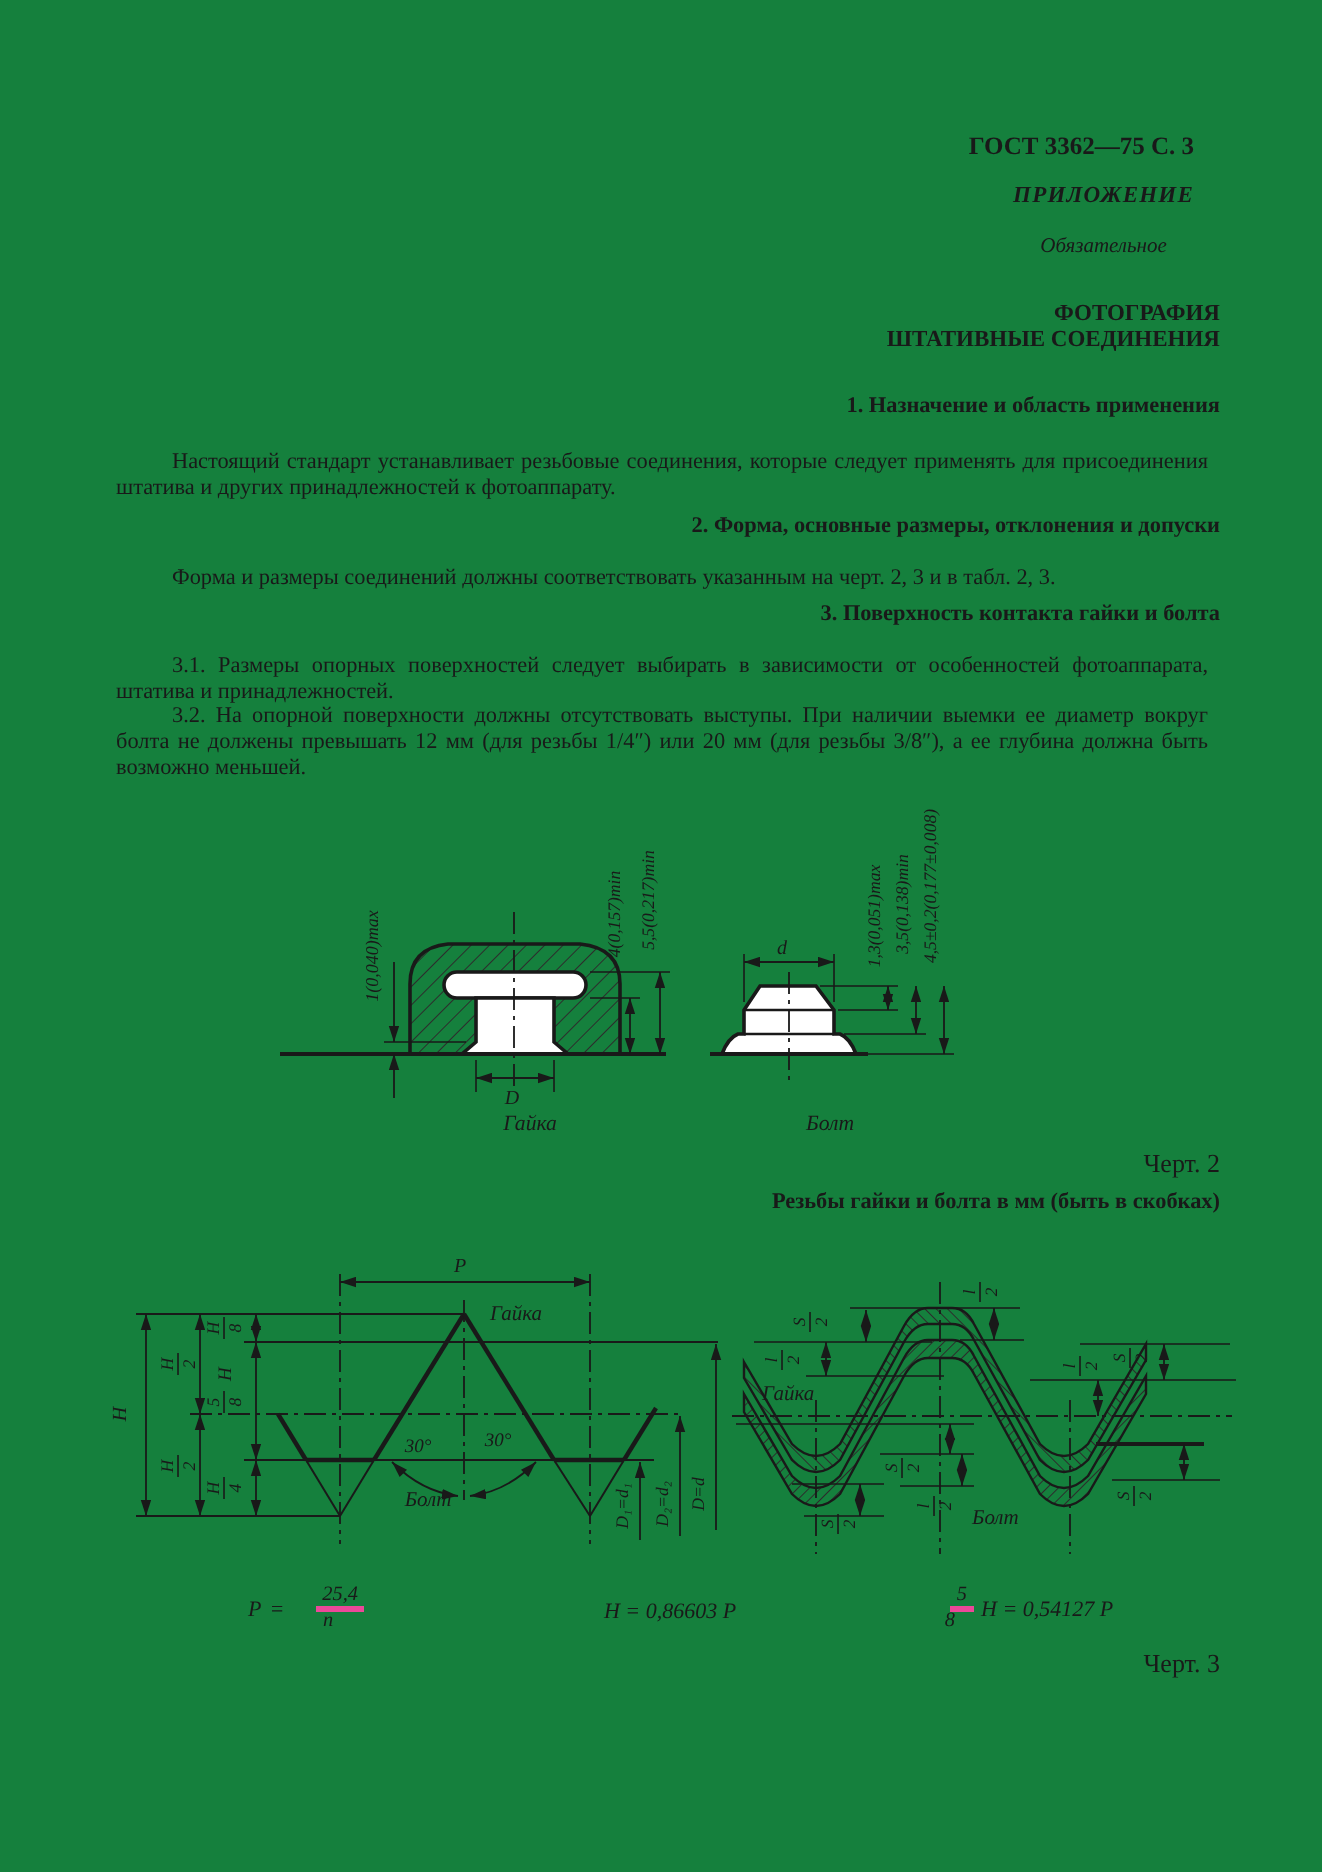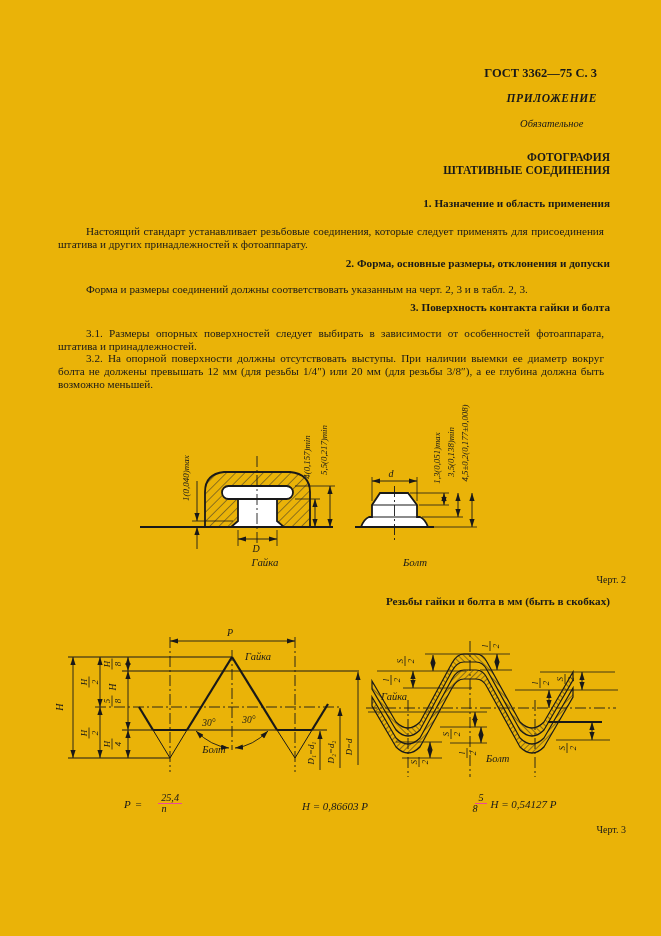--- a/index.html
+++ b/index.html
@@ -1,32 +1,32 @@
 <!DOCTYPE html>
 <html><head>
 <meta charset="utf-8">
 <style>
   html,body{margin:0;padding:0;background:#e8e8e8;}
-  .page{position:relative;width:661px;height:936px;background:#eab308;overflow:hidden;
+  .page{position:relative;width:661px;height:936px;background:#15803d;overflow:hidden;
         font-family:"Liberation Serif",serif;color:#191919;}
   .abs{position:absolute;}
   .hdr{top:66px;right:64px;font-weight:bold;font-size:12.5px;}
   .annex{top:92px;right:64px;text-align:center;font-style:italic;}
   .annex .a1{font-size:11.5px;font-weight:600;letter-spacing:.6px;}
   .annex .a2{font-size:10.5px;margin-top:14px;}
   .ctr{left:0;width:610px;text-align:right;}
   .doctitle{top:151px;font-weight:bold;font-size:11.5px;line-height:13px;}
   .shead{font-weight:bold;font-size:11.2px;}
   .para{left:58px;width:546px;font-size:11.2px;line-height:13.2px;text-align:justify;text-indent:28px;}
   .figtitle{font-weight:bold;font-size:11.2px;}
-  .figcap{font-size:10px;padding-left:16px;}
+  .figcap{font-size:13px;}
   .sublab{font-style:italic;font-size:10.8px;}
   .formula{font-style:italic;font-size:11px;display:flex;align-items:center;justify-content:center;gap:4px;}
   .frac{display:inline-block;text-align:center;line-height:1.02;font-size:10.2px;vertical-align:middle;}
-  .frac .fr-num{display:block;padding:0 3px;border-bottom:1px solid #ec4899;margin-left:12px;}
+  .frac .fr-num{display:block;padding:0 3px;border-bottom:3px solid #ec4899;margin-left:12px;}
   .frac .fr-den{display:block;padding:0 3px;}
   svg text{font-family:"Liberation Serif",serif;fill:#191919;stroke:none;font-style:italic;}
   svg{position:absolute;left:0;top:0;}
 </style>
 </head>
 <body>
 
 <div class="page">
 
   <div class="abs hdr">ГОСТ 3362—75 С. 3</div>

